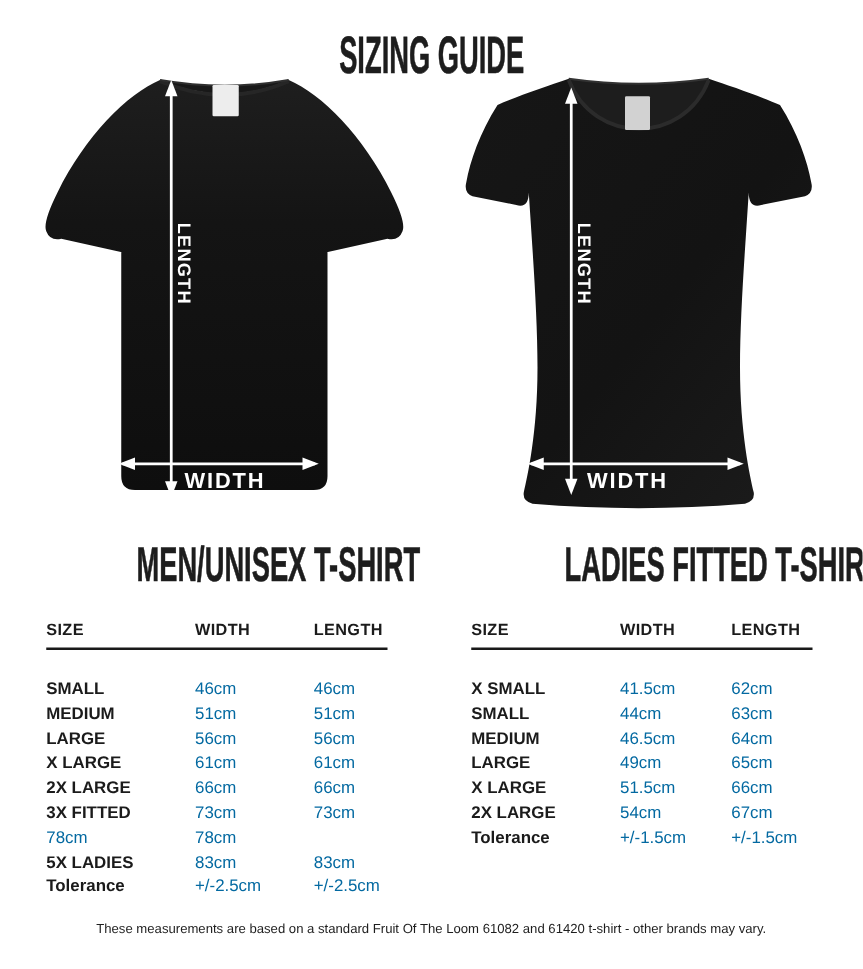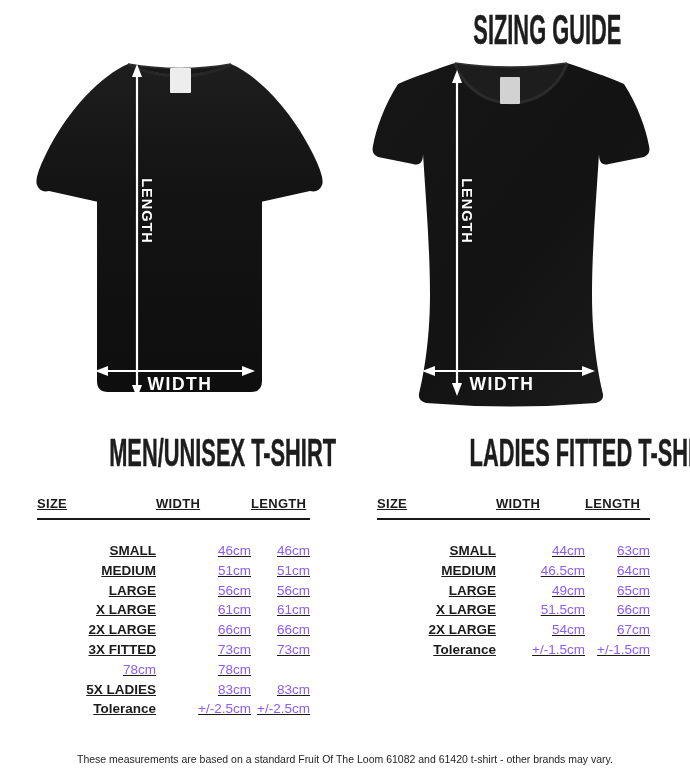--- a/index.html
+++ b/index.html
@@ -5,49 +5,49 @@
   * { margin:0; padding:0; box-sizing:border-box; }
   html,body { width:690px; height:775px; background:#ffffff; overflow:hidden; }
   body { font-family:"Liberation Sans", sans-serif; color:#1b1b1b; position:relative; }
 
   
   .cond { display:inline-block; font-weight:700; white-space:nowrap;
           transform-origin:50% 50%; color:#1d1d1d; -webkit-text-stroke:0.5px #1d1d1d; }
   .t-main { font-size:42px; line-height:42px; transform:scale(0.52,1); }
   .t-sec  { font-size:39px; line-height:39px; transform:scale(0.56,1); }
 
-  .page-title { text-align:right; padding-top:9px; height:51px; }
+  .page-title { text-align:center; padding-top:23px; height:51px; }
 
   .shirts { display:flex; height:380px; }
   .shirt-col { width:320px; height:380px; }
   .shirt-col.men    { margin-left:20px; }
   .shirt-col.ladies { margin-left:12px; }
   .shirt-col svg { display:block; width:320px; height:380px; }
 
-  .sec-titles { display:flex; margin-top:2px; height:38px;justify-content:space-between; }
+  .sec-titles { display:flex; margin-top:2px; height:38px; }
   .sec-titles h2 { font-weight:normal; text-align:center; }
   .sec-titles .men-title    { width:320px; margin-left:20px; }
   .sec-titles .ladies-title { width:320px; margin-left:12px; }
 
-  .tables { display:flex; margin-top:25px;text-decoration:underline; }
+  .tables { display:flex; margin-top:25px; }
   .size-table.men    { margin-left:37px; width:273px; }
   .size-table.ladies { margin-left:67px; width:273px; }
 
   .thead { display:grid; grid-template-columns:119px 95px 1fr;
            font-size:13px; font-weight:700; letter-spacing:0.3px;
            padding-bottom:7px; border-bottom:2px solid #191919; }
   .size-table.ladies .thead,
   .size-table.ladies .trow { grid-template-columns:119px 89px 1fr; }
   .tbody { margin-top:21px; }
   .trow { display:grid; grid-template-columns:119px 95px 1fr;
-          line-height:19.8px; font-size:13.5px;text-align:right; }
+          line-height:19.8px; font-size:13.5px; }
   .cell-size { font-weight:700; }
-  .cell-val  { font-weight:400; color:#8b5cf6; }
-
-  .footer-note { position:absolute; left:0; right:0; bottom:10px;
+  .cell-val  { font-weight:400; color:#0369a1; }
+
+  .footer-note { position:absolute; left:0; right:0; bottom:26px;
                  text-align:center; font-size:10.5px; color:#1e1e1e; }
 
   svg text { font-family:"Liberation Sans", sans-serif; font-weight:700; fill:#ffffff; }
   .svg-len { font-size:14.5px; letter-spacing:1px; }
   .svg-wid { font-size:17.5px; letter-spacing:1.5px; }
 </style>
 </head>
 <body>
 
 <div class="page-title">
@@ -227,20 +227,25 @@
   </div>
 
   <div class="size-table ladies">
     <div class="thead">
       <span>SIZE</span>
       <span>WIDTH</span>
       <span>LENGTH</span>
     </div>
     <div class="tbody">
       <div class="trow">
+        <span class="cell-size">X SMALL</span>
+        <span class="cell-val">41.5cm</span>
+        <span class="cell-val">62cm</span>
+      </div>
+      <div class="trow">
         <span class="cell-size">SMALL</span>
         <span class="cell-val">44cm</span>
         <span class="cell-val">63cm</span>
       </div>
       <div class="trow">
         <span class="cell-size">MEDIUM</span>
         <span class="cell-val">46.5cm</span>
         <span class="cell-val">64cm</span>
       </div>
       <div class="trow">

